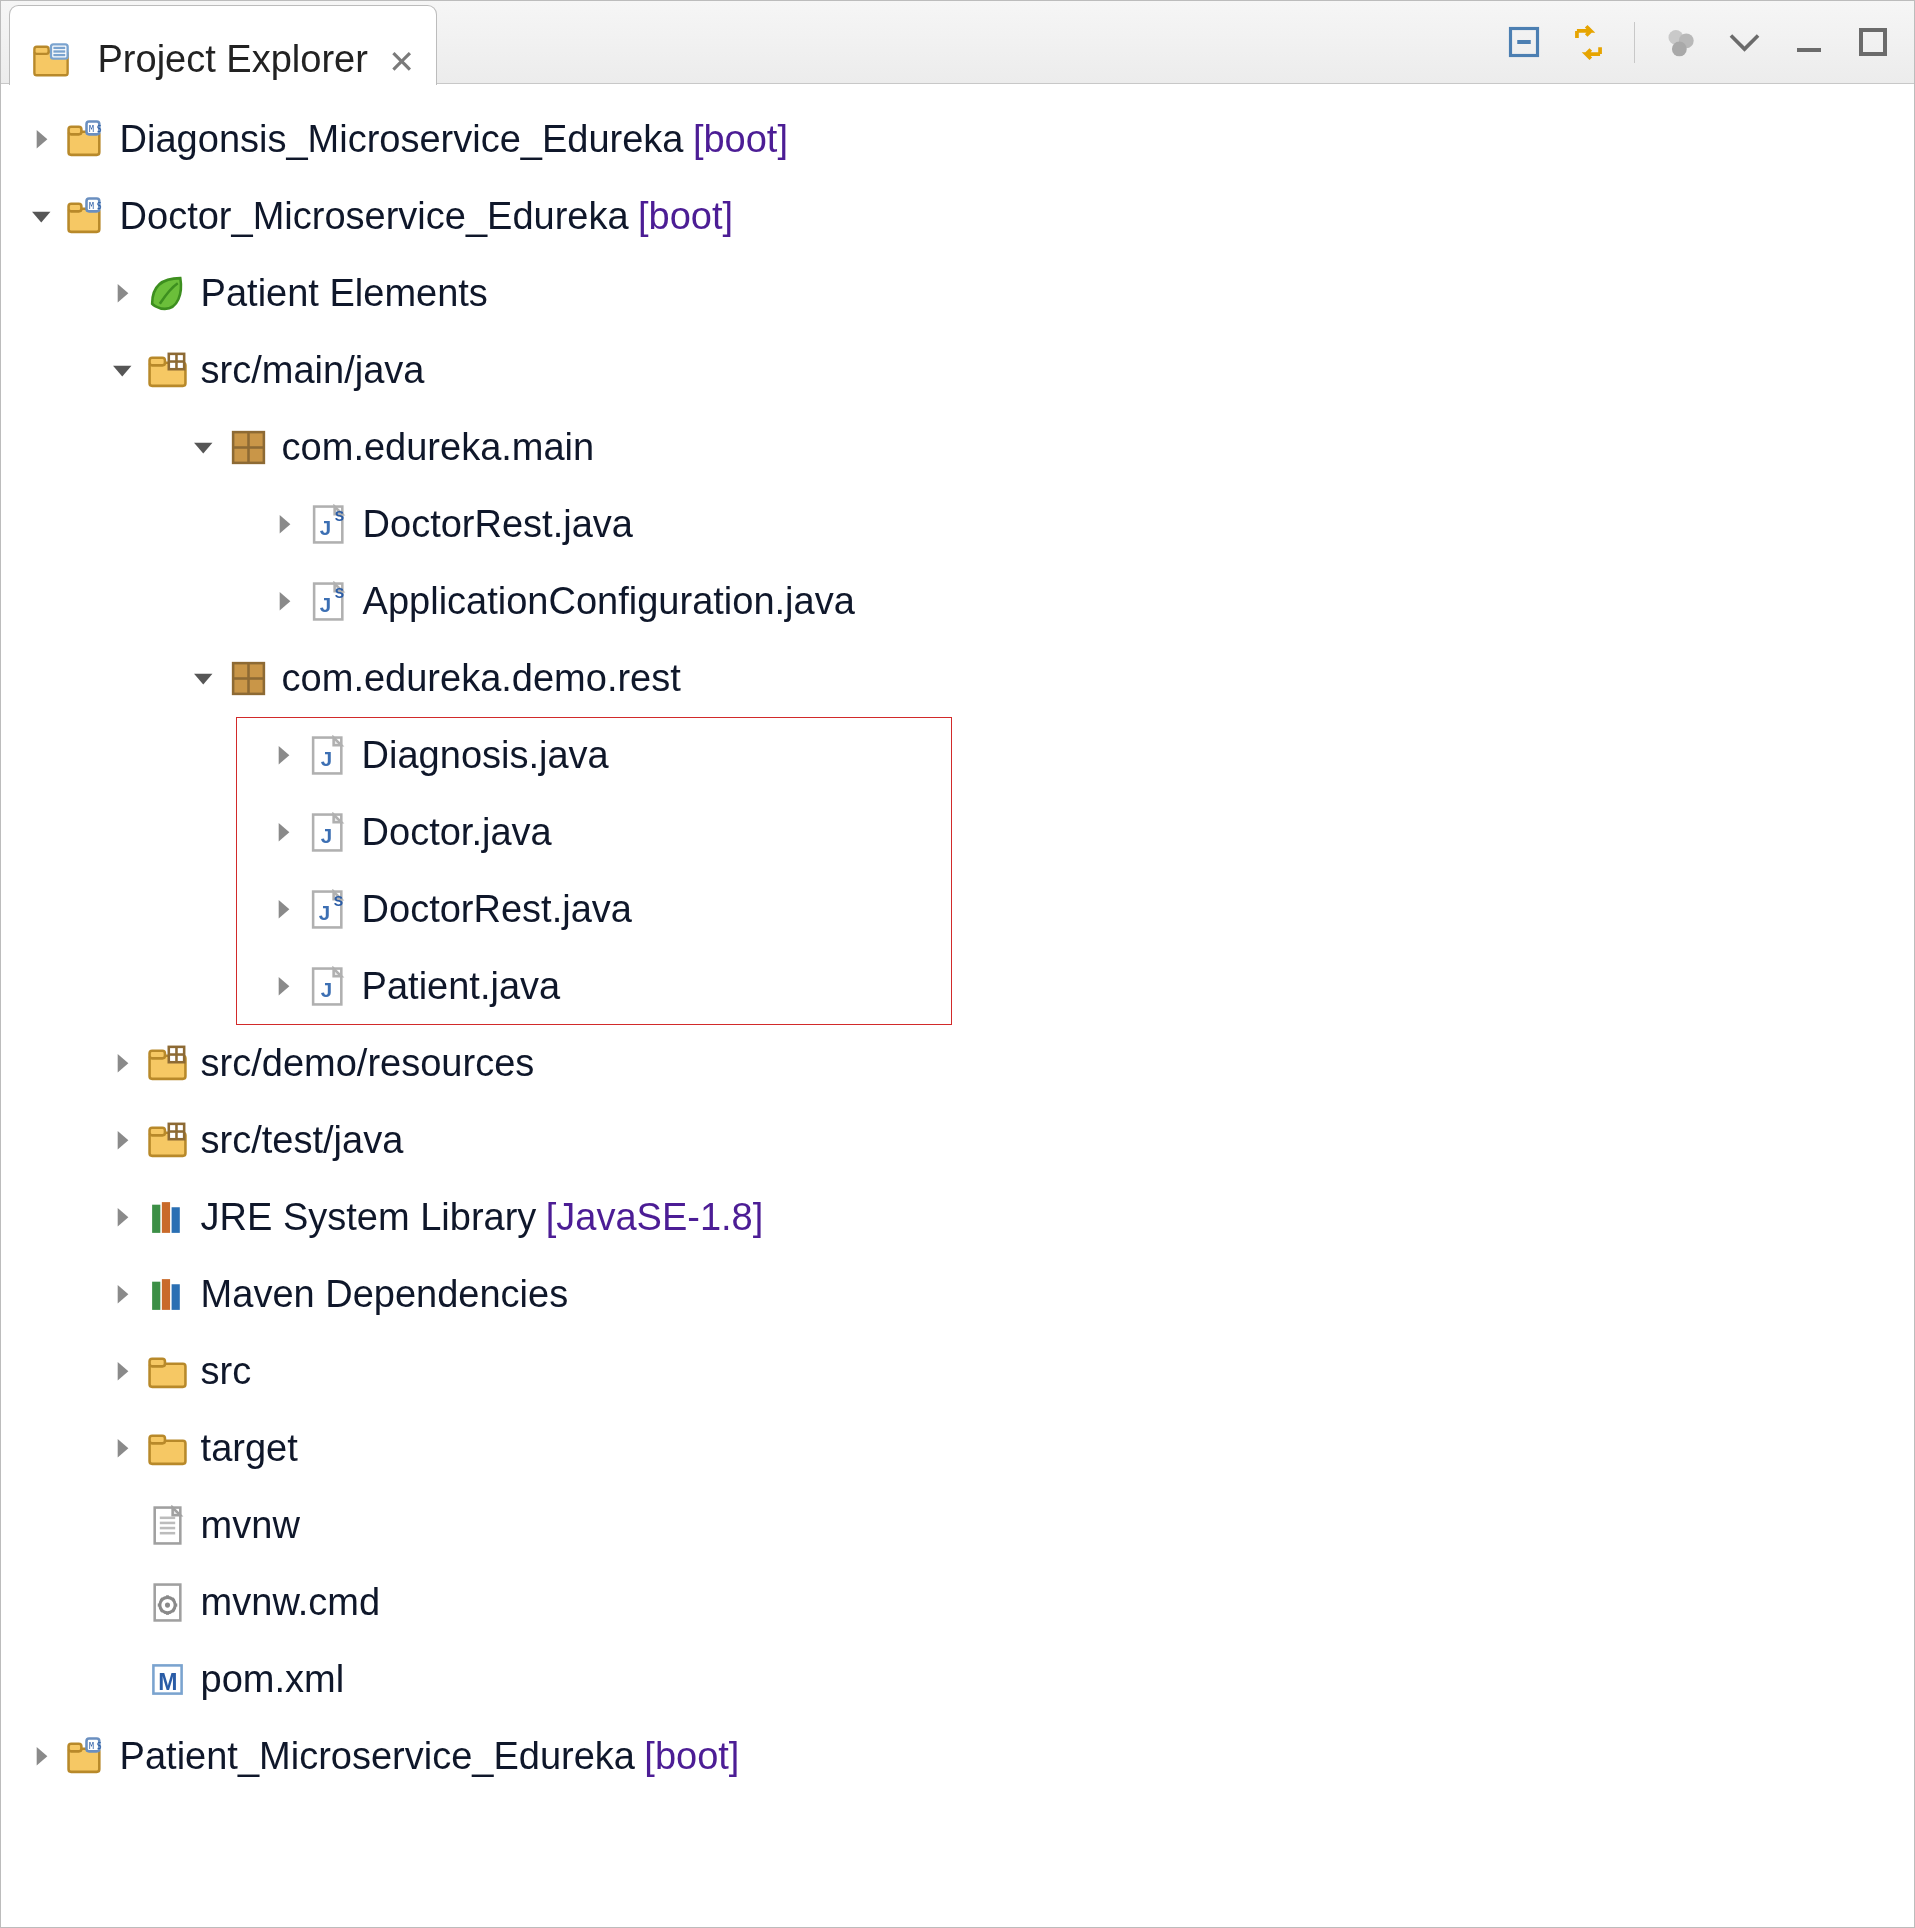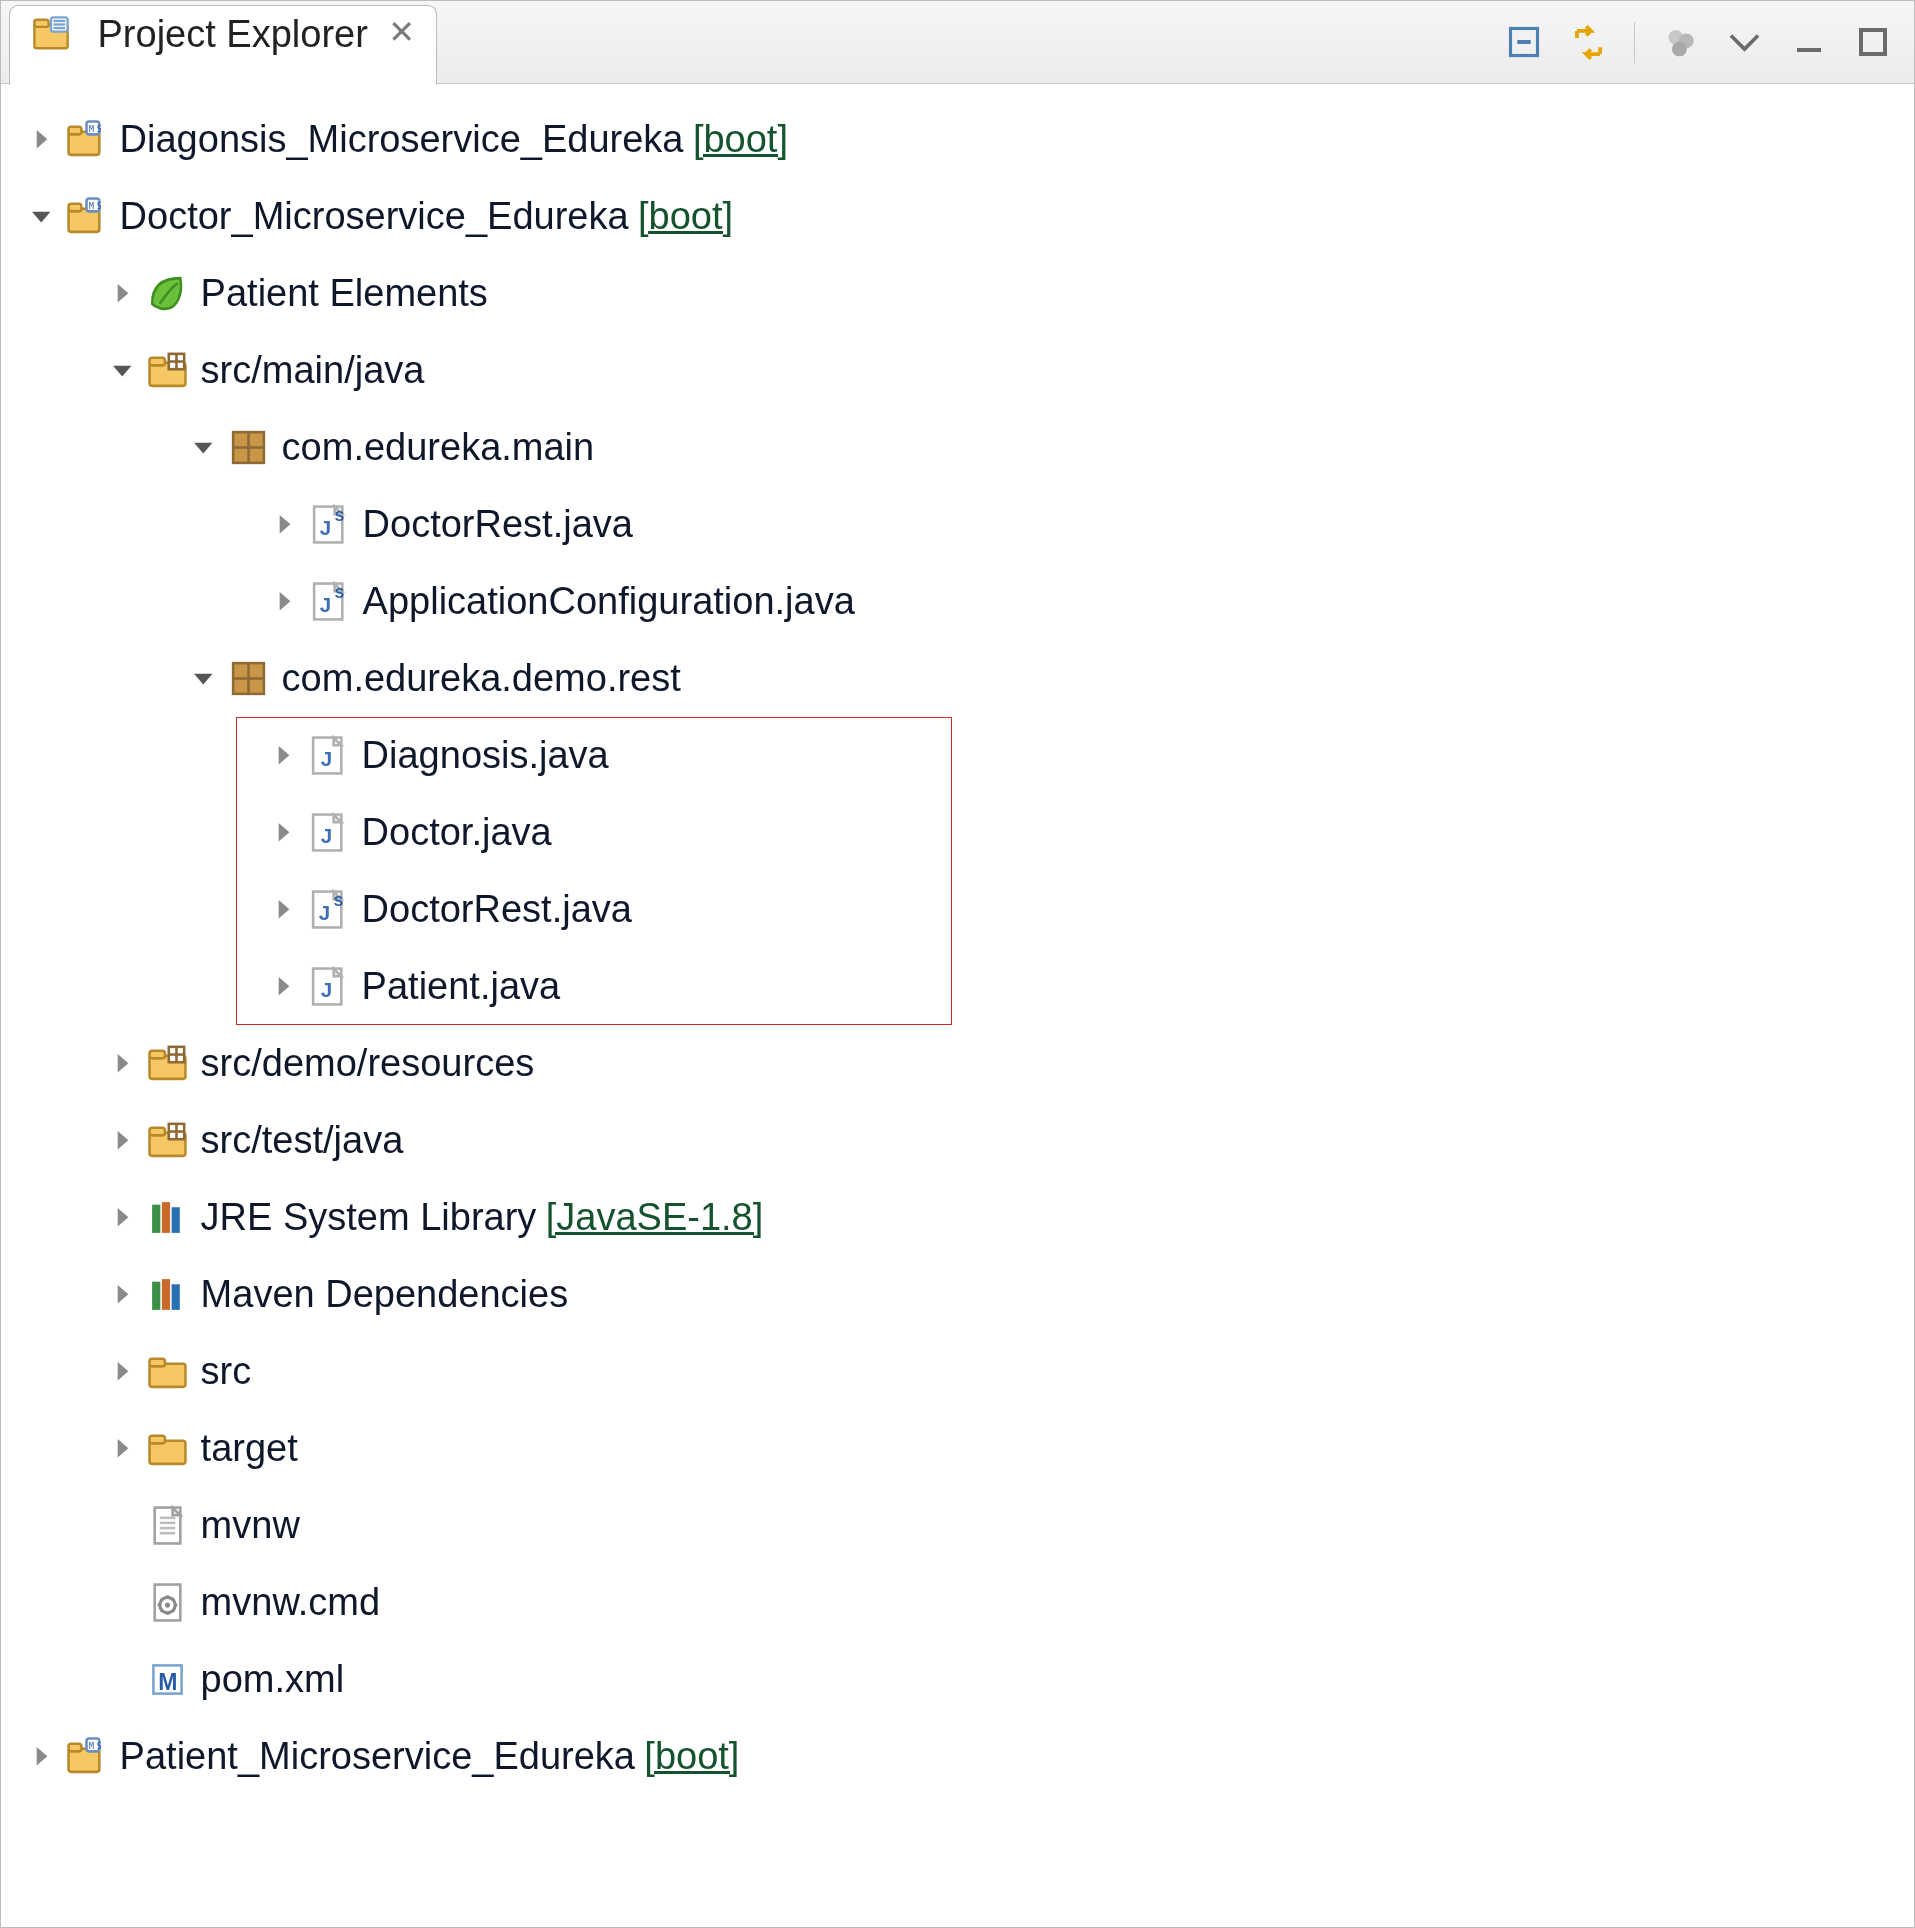--- a/index.html
+++ b/index.html
@@ -17,21 +17,21 @@
     display: flex; flex-direction: column;
   }
   .titlebar {
     display: flex;
     align-items: stretch;
     background: linear-gradient(#f6f6f6, #ececec);
     border-bottom: 0.9px solid #c8c8c8;
     height: 83px;
   }
   .tab {
-    display: flex; align-items: flex-start;
+    display: flex; align-items: flex-end;
     gap: 13px;
     padding: 7.5px 21px 3.8px 21px;
     background: #fff;
     border: 1.9px solid #bcbcbc;
     border-bottom: none;
     border-top-left-radius: 9.4px;
     border-top-right-radius: 9.4px;
     margin: 3.8px 0 -1.9px 7.5px;
     position: relative;
     z-index: 2;
@@ -72,21 +72,21 @@
     flex-shrink: 0;
   }
   .twisty.blank { visibility: hidden; }
   .icon {
     width: 41px; height: 41px;
     display: inline-flex; align-items: center; justify-content: center;
     margin-right: 13px;
     flex-shrink: 0;
   }
   .label { color: #0f172a; }
-  .suffix { color: #14532d; margin-left: 9.4px; text-decoration: underline; }
+  .suffix { color: #4c1d95; margin-left: 9.4px; }
   .highlight-box {
     outline: 1.9px solid #d22a2a;
     outline-offset: -1.9px;
   }
   
 </style>
 </head>
 <body>
 
 <div class="panel">

